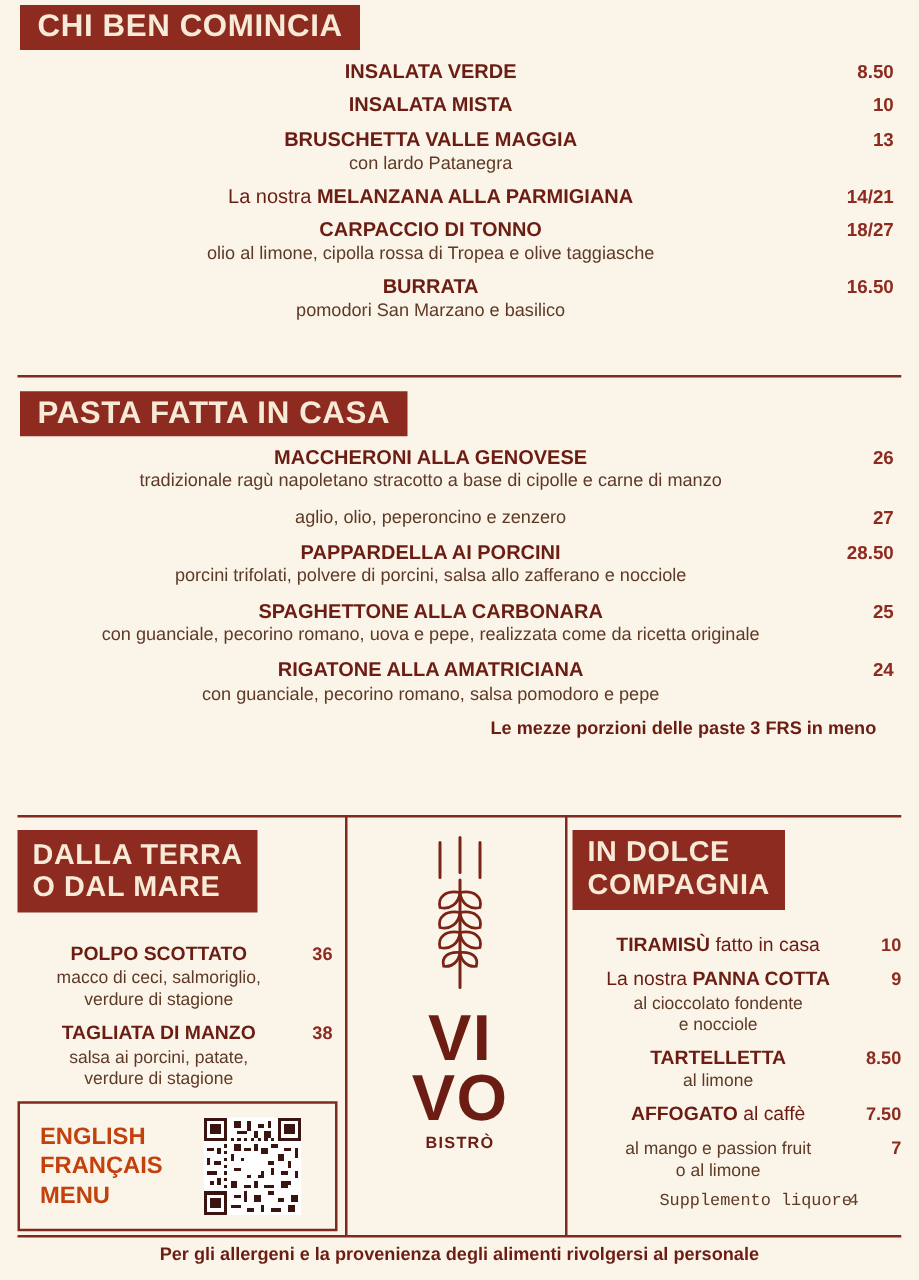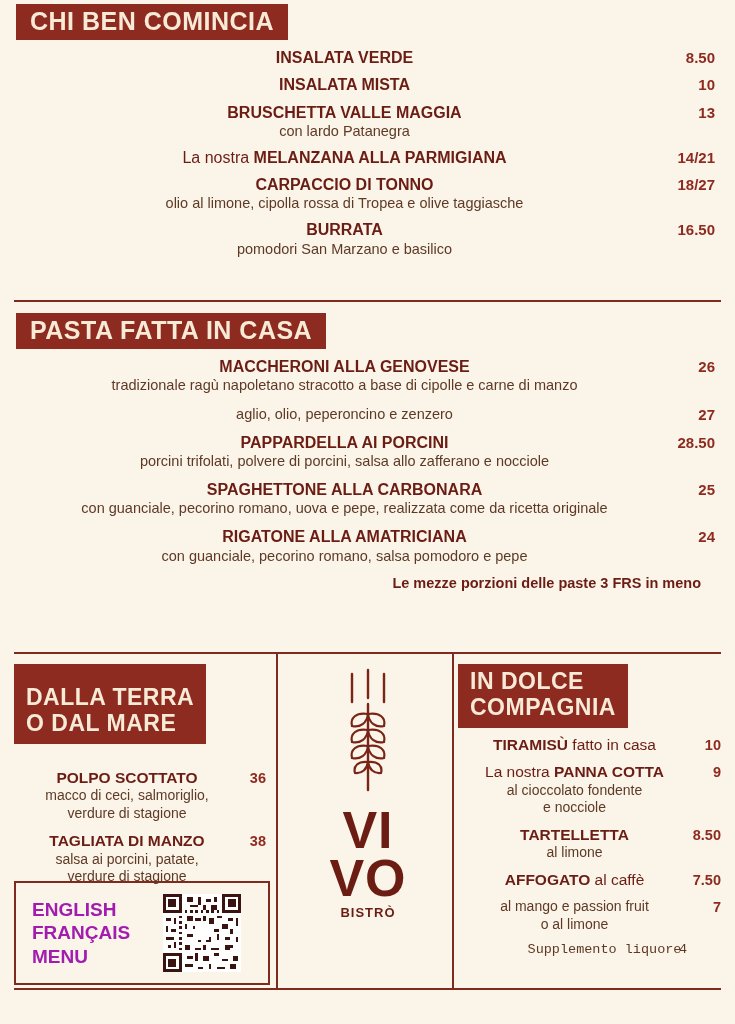--- a/index.html
+++ b/index.html
@@ -40,45 +40,45 @@
   }
 
   
   .sec-pasta { position:absolute; left:10px; top:313px; width:715px; }
   .sec-pasta .ribbon { font-size:25px; margin-left:6px; }
   .sec-pasta .item { margin-bottom:10px; }
   .note { text-align:right; font-size:14.5px; font-weight:bold; color:#6b1d14; padding-right:24px; margin-top:2px; }
 
   
   .col-left { position:absolute; left:14px; top:664px; width:256px; }
-  .col-left .ribbon { font-size:23px; line-height:1.12; padding:21px 12px 7px 12px; }
+  .col-left .ribbon { font-size:23px; line-height:1.12; padding:7px 12px 7px 12px; }
   .col-left .items { margin-top:25px; }
   .col-left .item { padding:0 42px 0 12px; margin-bottom:10px; }
   .col-left .item .name { font-size:15.5px; }
   .col-left .item .desc { font-size:14px; }
   .col-left .item .price { right:4px; font-size:14.5px; }
 
   .col-right { position:absolute; left:458px; top:664px; width:265px; }
   .col-right .ribbon { font-size:23px; line-height:1.12; padding:5px 12px 7px 12px; }
-  .col-right .items { margin-top:8px; }
+  .col-right .items { margin-top:20px; }
   .col-right .item { padding:0 40px 0 8px; margin-bottom:9px; }
   .col-right .item .name { font-size:15.5px; }
   .col-right .item .desc { font-size:14px; }
   .col-right .item .price { right:2px; font-size:14.5px; }
   .supp { font-size:13.5px; color:#5e3a26; padding-left:28px; margin-top:2px; position:relative;font-family:Liberation Mono, monospace; }
   .supp .sp { position:absolute; right:36px; top:0; }
 
   
   .langbox {
     position:absolute; left:14px; top:881px; width:256px; height:104px;
     border:2px solid #7e2a1e;
     display:flex; align-items:center;
   }
   .langbox .langtxt {
-    font-size:19px; font-weight:bold; color:#a21caf;
+    font-size:19px; font-weight:bold; color:#c2410c;
     line-height:1.22; padding-left:16px; width:145px;
   }
   .qr { width:78px; height:78px; margin-left:2px; position:relative; background:#fff; }
   .qr svg { display:block; }
 
   
   .logo { position:absolute; left:288px; top:668px; width:160px; text-align:center; color:#6b1d14; }
   .logo .wheat { margin:0 auto; }
   .logo .mark { font-size:52px; font-weight:bold; letter-spacing:1px; line-height:0.92; }
   .logo .bistro { font-size:13px; letter-spacing:1px; margin-top:2px; font-weight:bold;text-align:center; }
@@ -369,14 +369,15 @@
         </g>
       </svg>
     </div>
     <div class="mark">VI</div>
     <div class="mark">VO</div>
     <div class="bistro">BISTRÒ</div>
   </div>
 
   <div class="divider-bot"></div>
 
+  <div class="footer">Per gli allergeni e la provenienza degli alimenti rivolgersi al personale</div>
 
 </div>
 
 </body></html>

